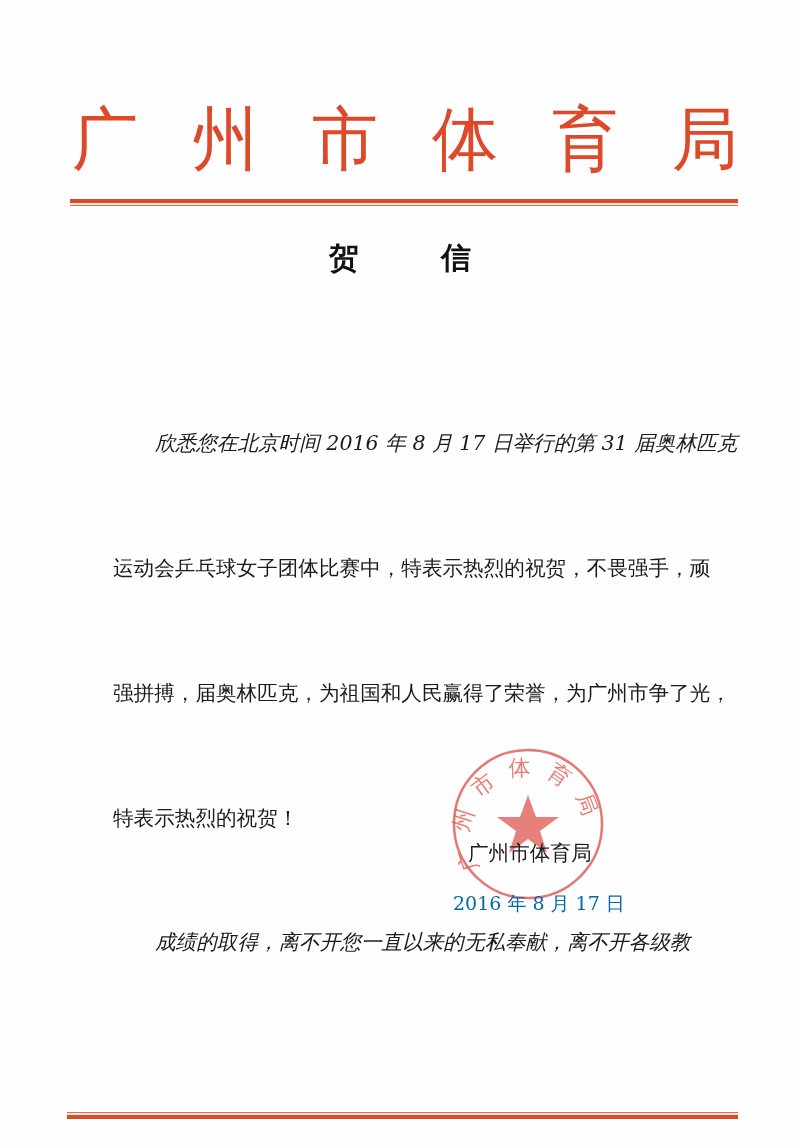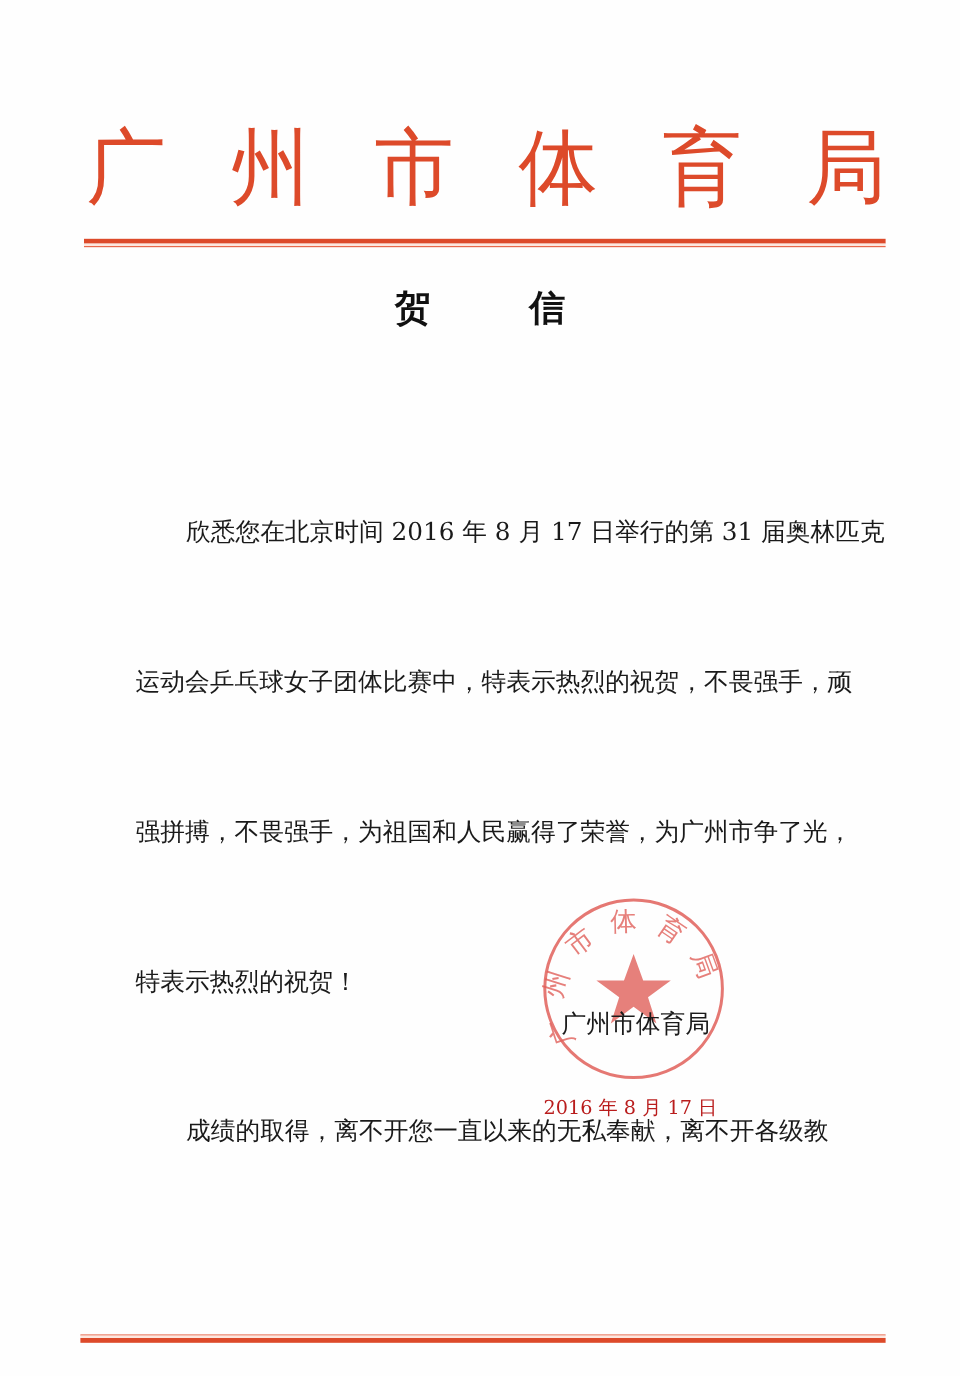--- a/index.html
+++ b/index.html
@@ -13,26 +13,26 @@
   .rule-bottom { position: absolute; left: 67px; top: 1112px; width: 671px; }
   .rule-thick { height: 4px; background: #dd4a2a; }
   .rule-gap { height: 2px; background: #fde7df; }
   .rule-thin { height: 1px; background: #e8694c; }
 
   .title { position: absolute; left: 0; top: 243px; width: 800px; display: flex; justify-content: center; gap: 82px; }
   .title span { font-size: 30px; font-weight: bold; color: #111; line-height: 1; }
 
   .body { position: absolute; left: 113px; top: 340px; width: 600px; color: #1a1a1a; font-size: 20.6px; line-height: 41.6px; white-space: pre; font-family: "DejaVu Serif", "Liberation Serif", serif; }
   .body .line { display: block; height: 41.6px; }
-  .body .indent { padding-left: 42px; }
+  .body .indent { padding-left: 42px; font-style: italic; }
 
   .stamp { position: absolute; left: 451px; top: 747px; width: 154px; height: 154px; }
 
   .signature { position: absolute; left: 468px; top: 838px; font-size: 20.6px; color: #1a1a1a; line-height: 30px; white-space: pre; }
-  .date { position: absolute; left: 453px; top: 908px; font-size: 16px; color: #b91c1c; line-height: 30px; white-space: pre; }
+  .date { position: absolute; left: 453px; top: 888px; font-size: 19px; color: #0369a1; line-height: 30px; white-space: pre; }
 </style>
 </head>
 <body>
 
 <div class="page">
 
   <div class="letterhead">
     <span>广</span>
     <span>州</span>
     <span>市</span>
@@ -48,21 +48,21 @@
   </div>
 
   <div class="title">
     <span>贺</span>
     <span>信</span>
   </div>
 
   <div class="body">
     <span class="line indent">欣悉您在北京时间 2016 年 8 月 17 日举行的第 31 届奥林匹克</span>
     <span class="line">运动会乒乓球女子团体比赛中，特表示热烈的祝贺，不畏强手，顽</span>
-    <span class="line">强拼搏，不畏强手，为祖国和人民赢得了荣誉，为广州市争了光，</span>
+    <span class="line">强拼搏，届奥林匹克，为祖国和人民赢得了荣誉，为广州市争了光，</span>
     <span class="line">特表示热烈的祝贺！</span>
     <span class="line indent">成绩的取得，离不开您一直以来的无私奉献，离不开各级教</span>
     
     
     
   </div>
 
   <svg class="stamp" viewBox="0 0 154 154">
     <defs>
       <path id="sealArc" d="M 30 120 A 58 58 0 1 1 124 120"></path>

